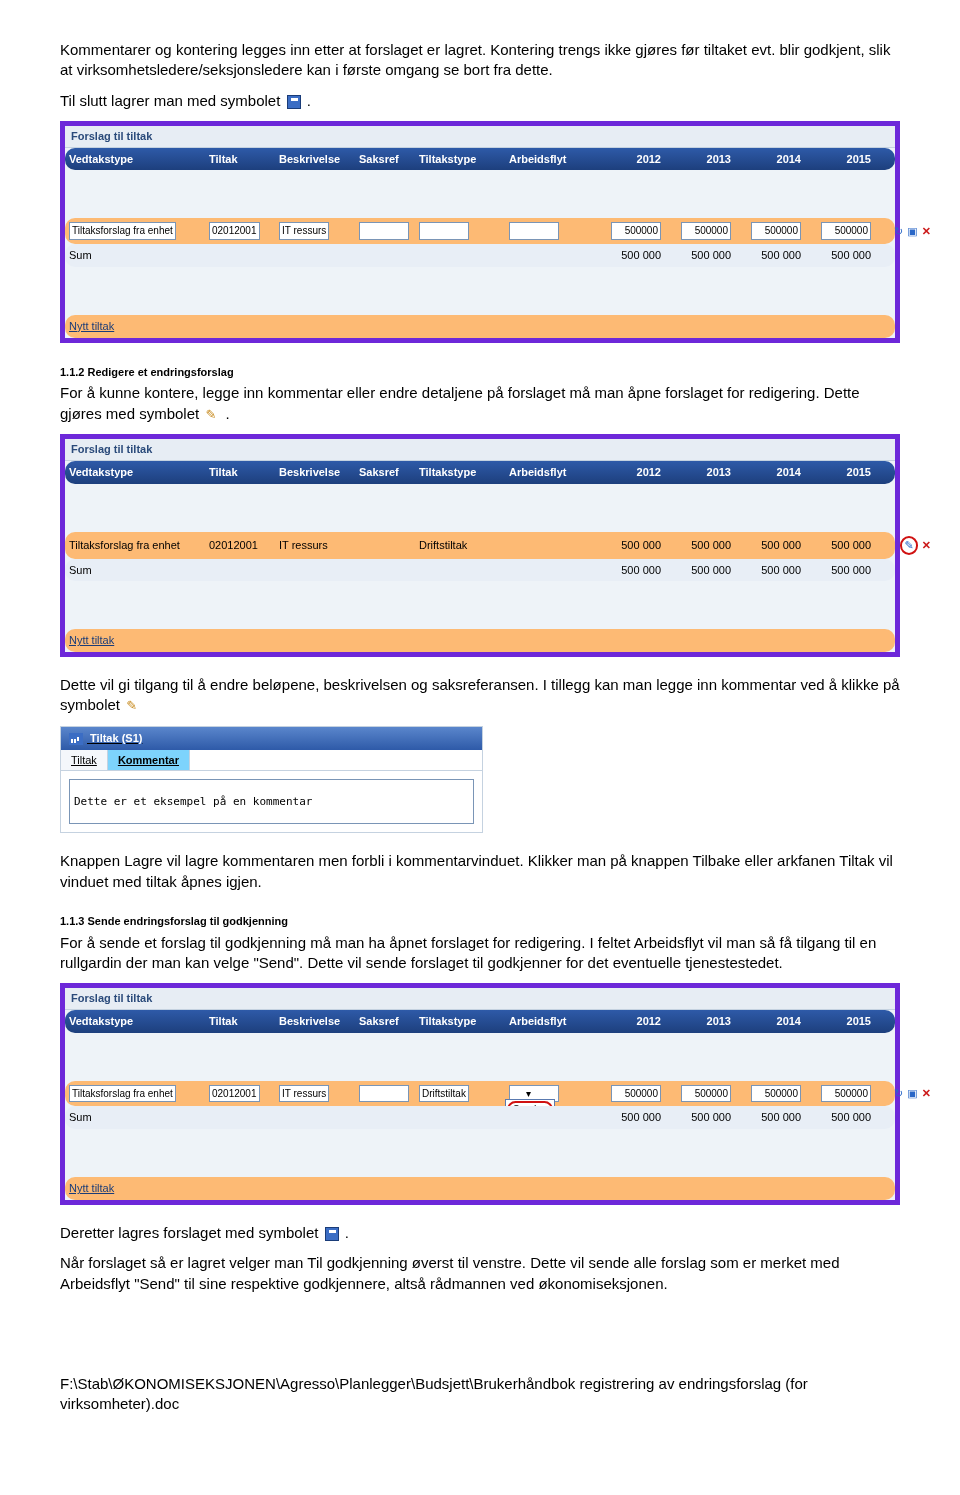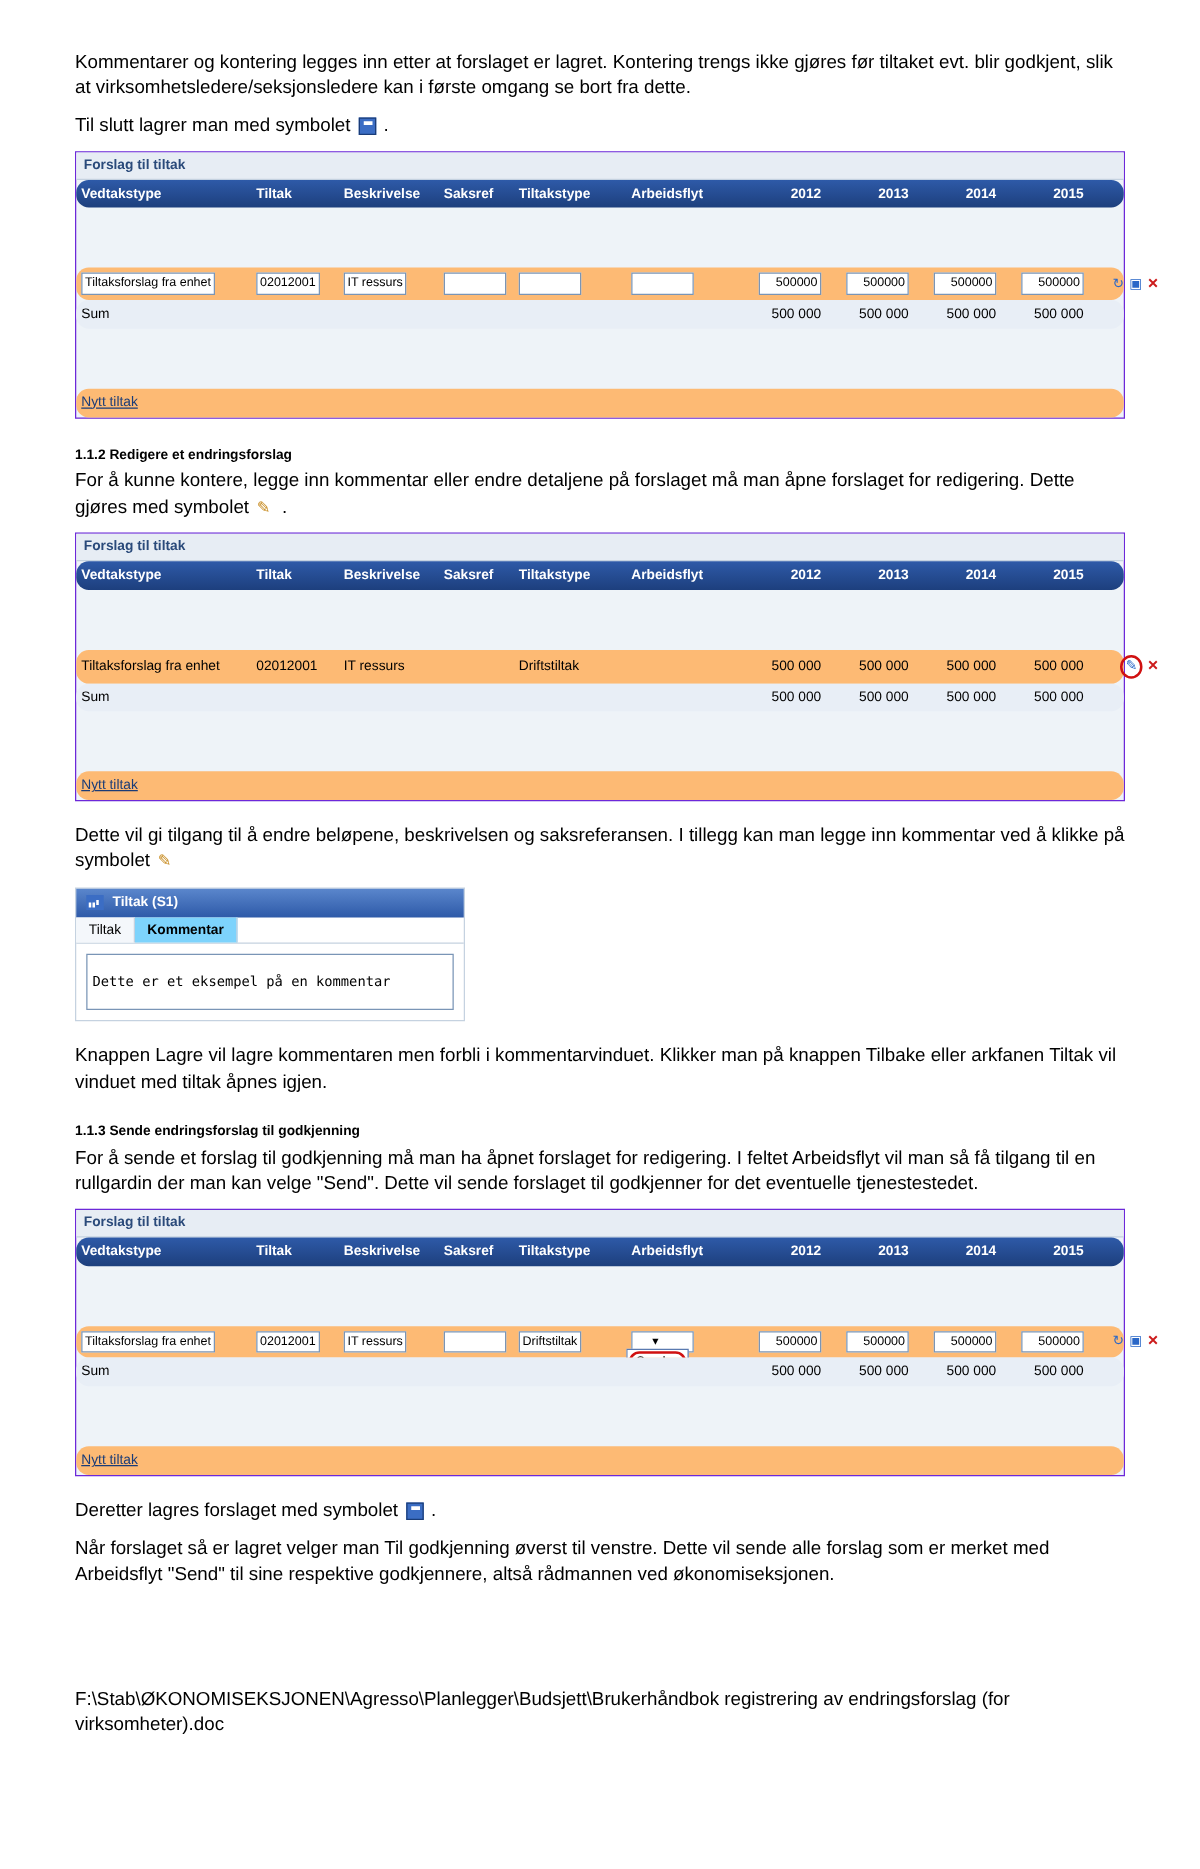--- a/index.html
+++ b/index.html
@@ -40,21 +40,21 @@
   }
   .pencil-icon::before {
     content: "✎";
     font-size: 13px;
     color: #c78a1e;
     position: absolute;
     top: -2px; left: 0;
   }
   .table-wrap {
     margin: 8px 0 18px 0;
-    border: 1px solid #6d28d9;
+    border: 5px solid #6d28d9;
     background: #eef3f8;
     font-size: 11px;
   }
   .table-header-row {
     background: #e7edf4;
     font-weight: bold;
     color: #2a4a7a;
     padding: 3px 6px;
     border-bottom: 1px solid #c5d2e0;
   }
@@ -88,24 +88,25 @@
   .icon-save { color: #2a67c7; font-size: 11px; }
   .icon-del { color: #cc1b1b; font-weight: bold; font-size: 11px; }
   .red-circle {
     display: inline-block;
     border: 2px solid #d01111;
     border-radius: 50%;
     padding: 0 2px;
   }
   .comment-window {
     border: 1px solid #c5d2e0;
-    width: 312px;
+    width: 423px;
     margin: 6px 0 18px 0;
     background: #fff;
     font-size: 11px;
+    text-decoration: underline;
   }
   .cw-title {
     background: linear-gradient(#5a86cc, #2e5aa8);
     color: #fff;
     font-weight: bold;
     padding: 4px 8px;
   }
   .cw-toolbar {
     background: #eef2f8;
     border-top: 1px solid #c5d2e0;

